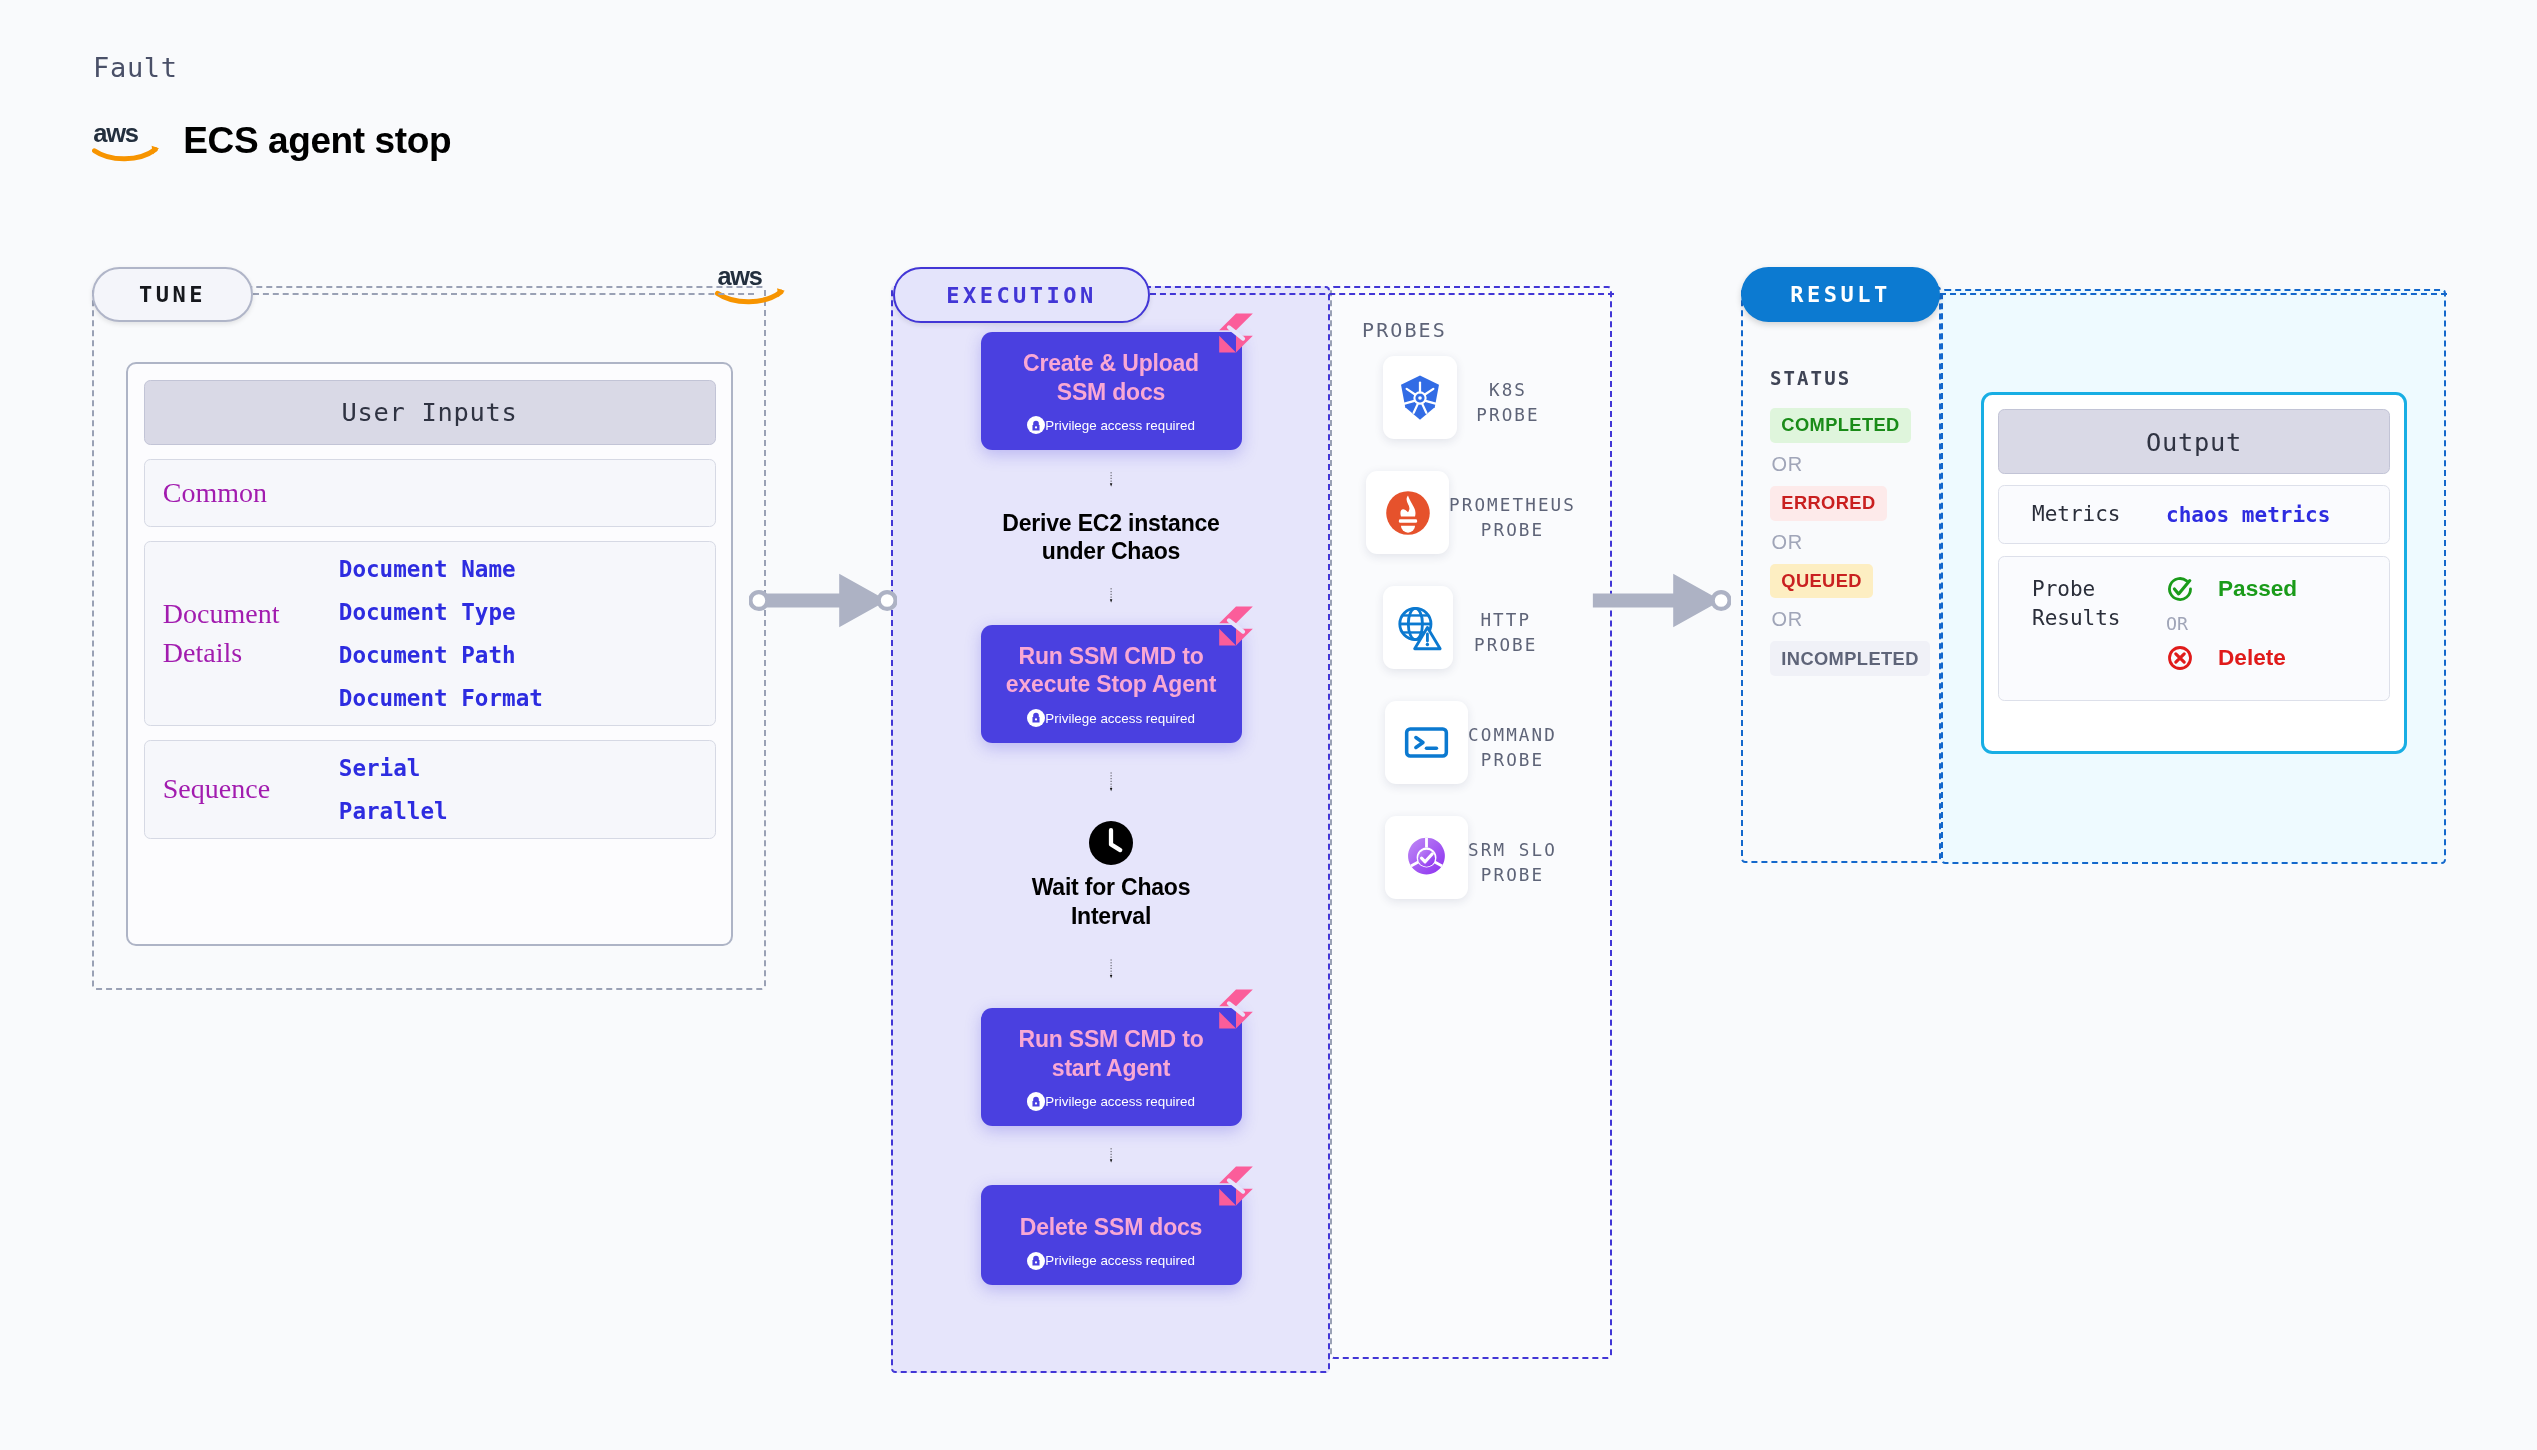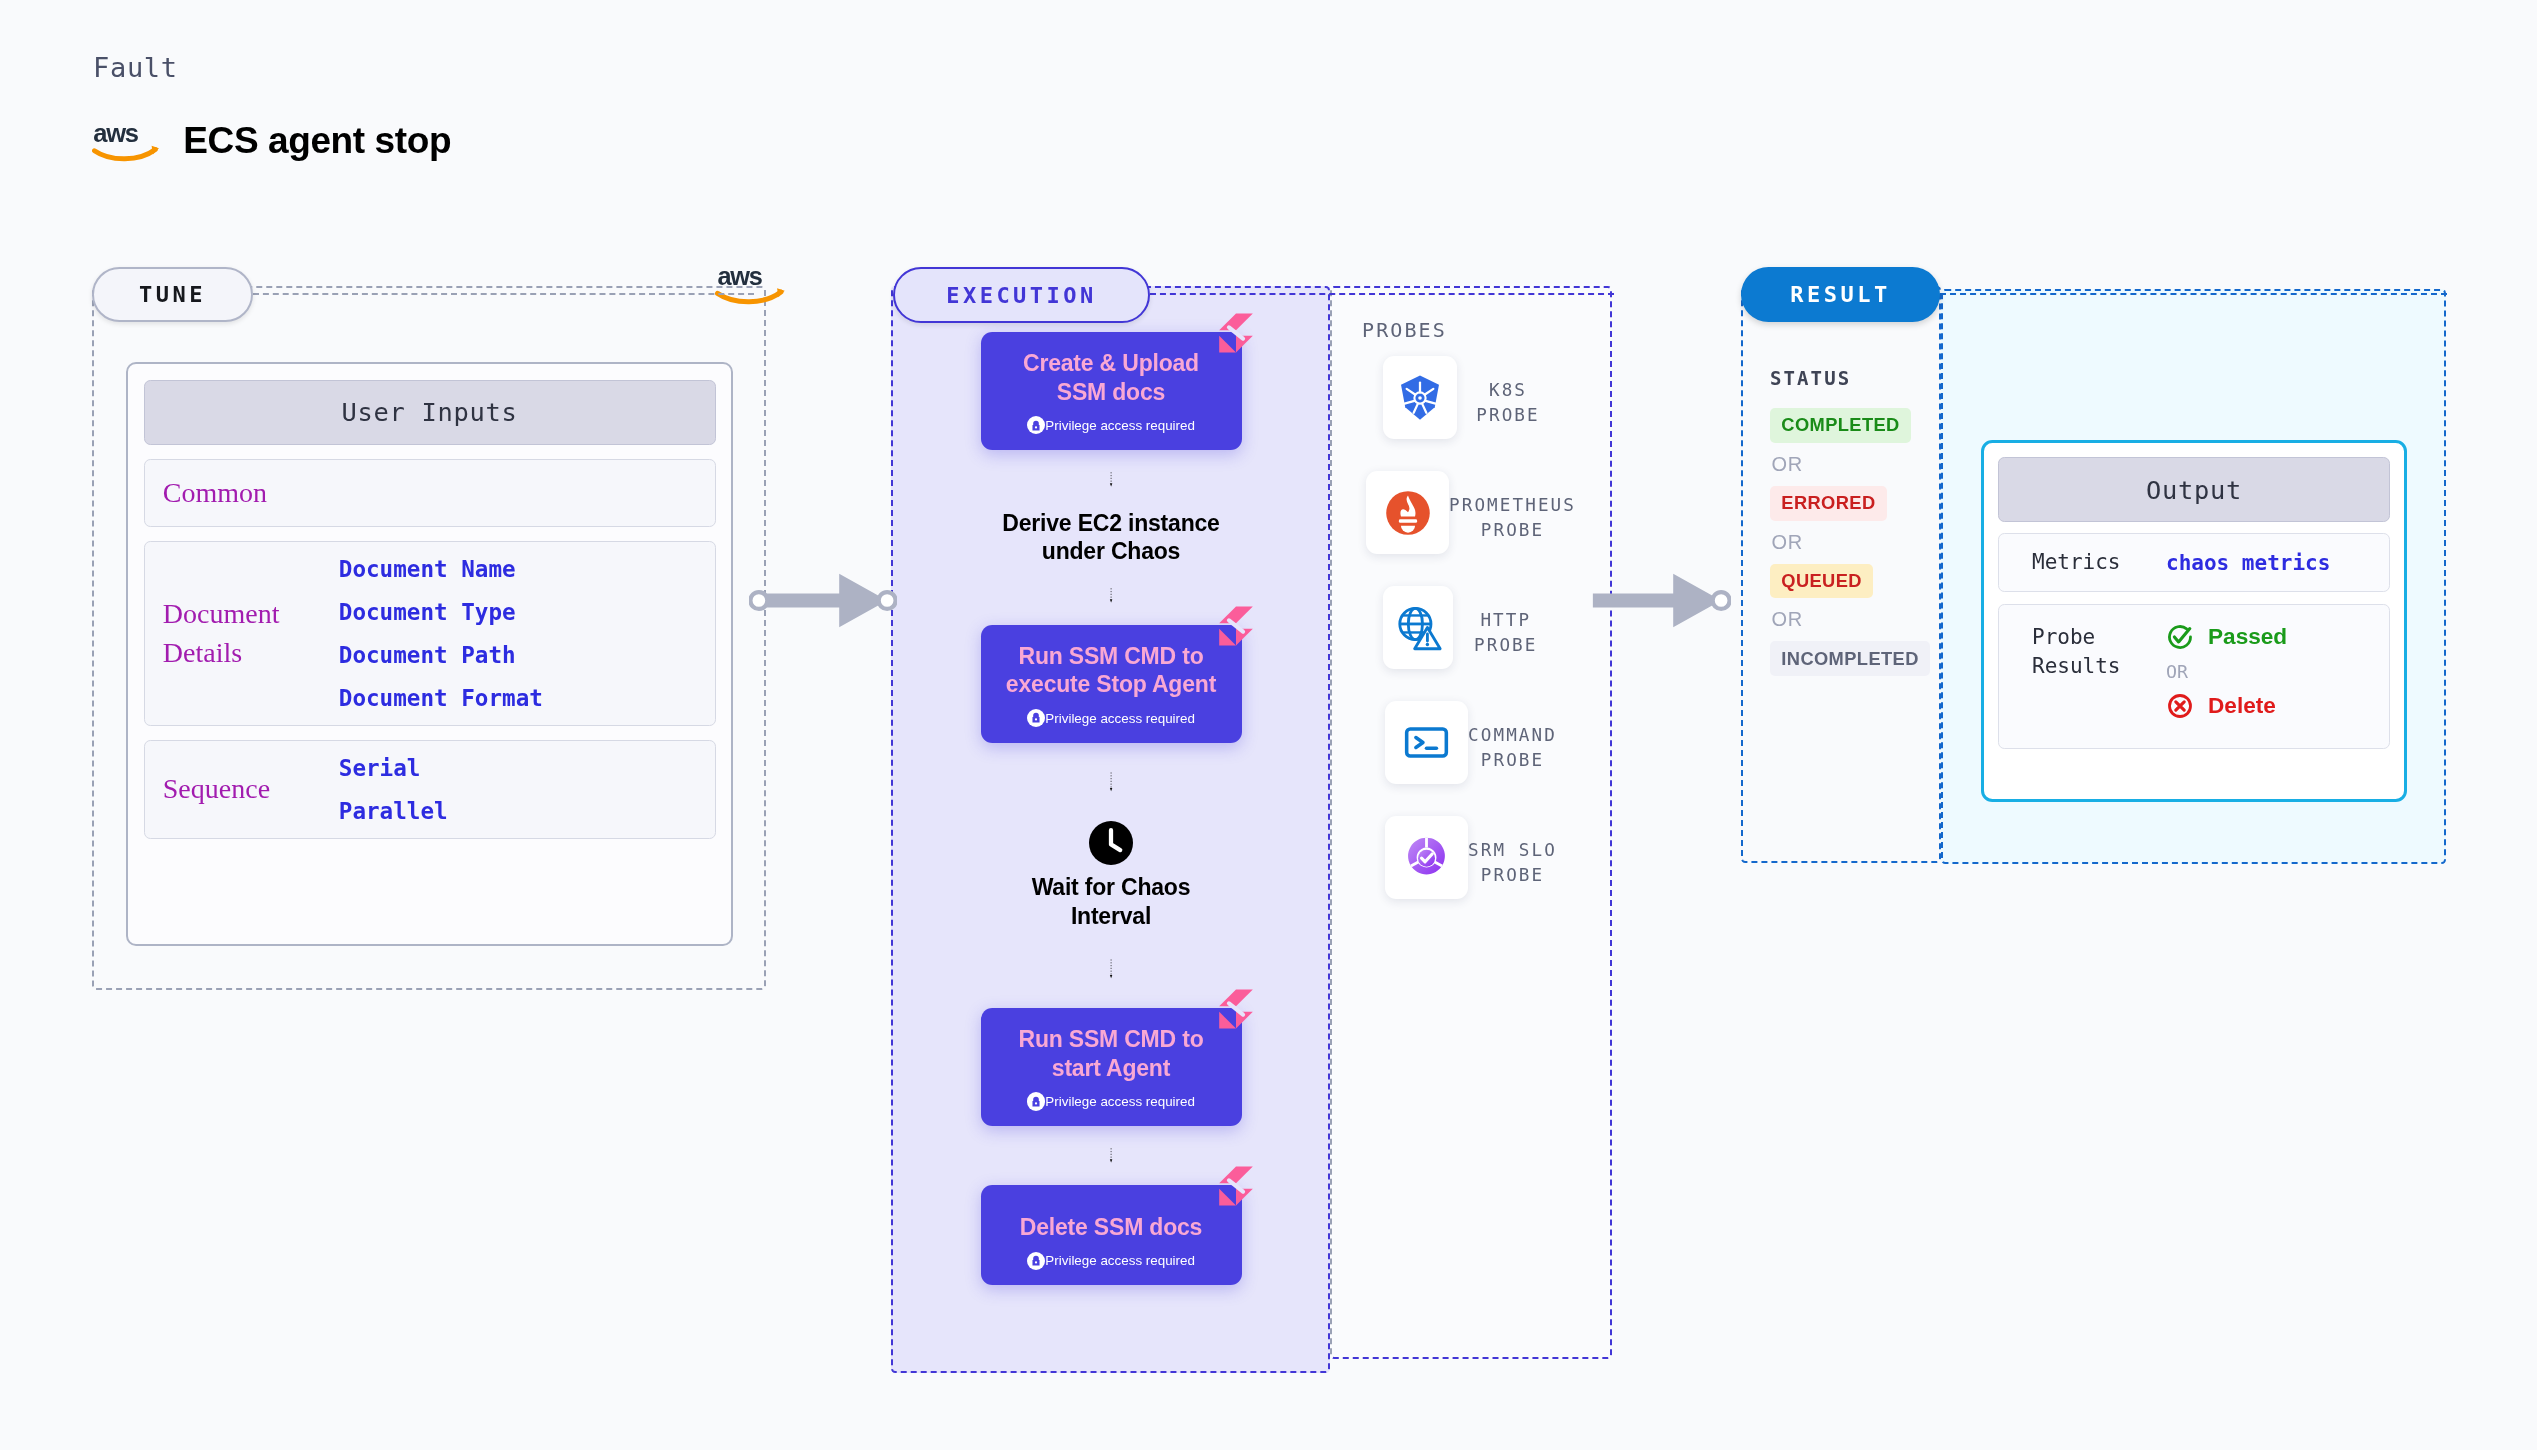--- a/index.html
+++ b/index.html
@@ -180,37 +180,37 @@
   }
   .chip-completed { background: #dff5dc; color: #1a8b18; }
   .chip-errored   { background: #fdeaea; color: #c92020; }
   .chip-queued    { background: #fdeec2; color: #c92020; }
   .chip-incomplete{ background: #f0f1f7; color: #5e6478; }
   .or-text { font-size: 20px; color: #a0a5b8; letter-spacing: 0.7px; padding-left: 1.4px; }
 
   
   .output-panel {
     position: absolute; left: 1981px; top: 392px; width: 426px; height: 362px;
-    background: #fff; border: 3.5px solid #18aee4; border-radius: 11.3px; padding: 14px; margin-top: 48px;
+    background: #fff; border: 3.5px solid #18aee4; border-radius: 11.3px; padding: 14px;
   }
   .out-row {
     margin-top: 11.3px; background: #fafbfe; border: 1.1px solid #dde0ea;
     border-radius: 6.4px; display: flex; align-items: center; padding: 14px 33px;
   }
   .out-label {
     width: 134px; flex: 0 0 134px;
     font-family: "DejaVu Sans Mono", monospace;
     font-size: 21px; color: #2a2e3a; line-height: 1.38;
   }
   .out-link {
     font-family: "DejaVu Sans Mono", monospace;
     font-size: 21px; color: #2d2ce0; font-weight: bold;
   }
   .probe-res { display: flex; flex-direction: column; gap: 10px; }
-  .res-line { display: flex; align-items: center; gap: 14px; }
+  .res-line { display: flex; align-items: center; gap: 24px; }
   .res-text { font-size: 22.6px; font-weight: bold; }
   .res-pass { color: #1a9b1a; }
   .res-fail { color: #e01b1b; }
   .res-or { font-family:"DejaVu Sans Mono", monospace; font-size: 18.3px; color: #a0a5b8; }
 
   
   .big-arrow { position: absolute; z-index: 12; }
   .arrow-1 { left: 749px; top: 561px; }
   .arrow-2 { left: 1583px; top: 561px; }
 </style>

